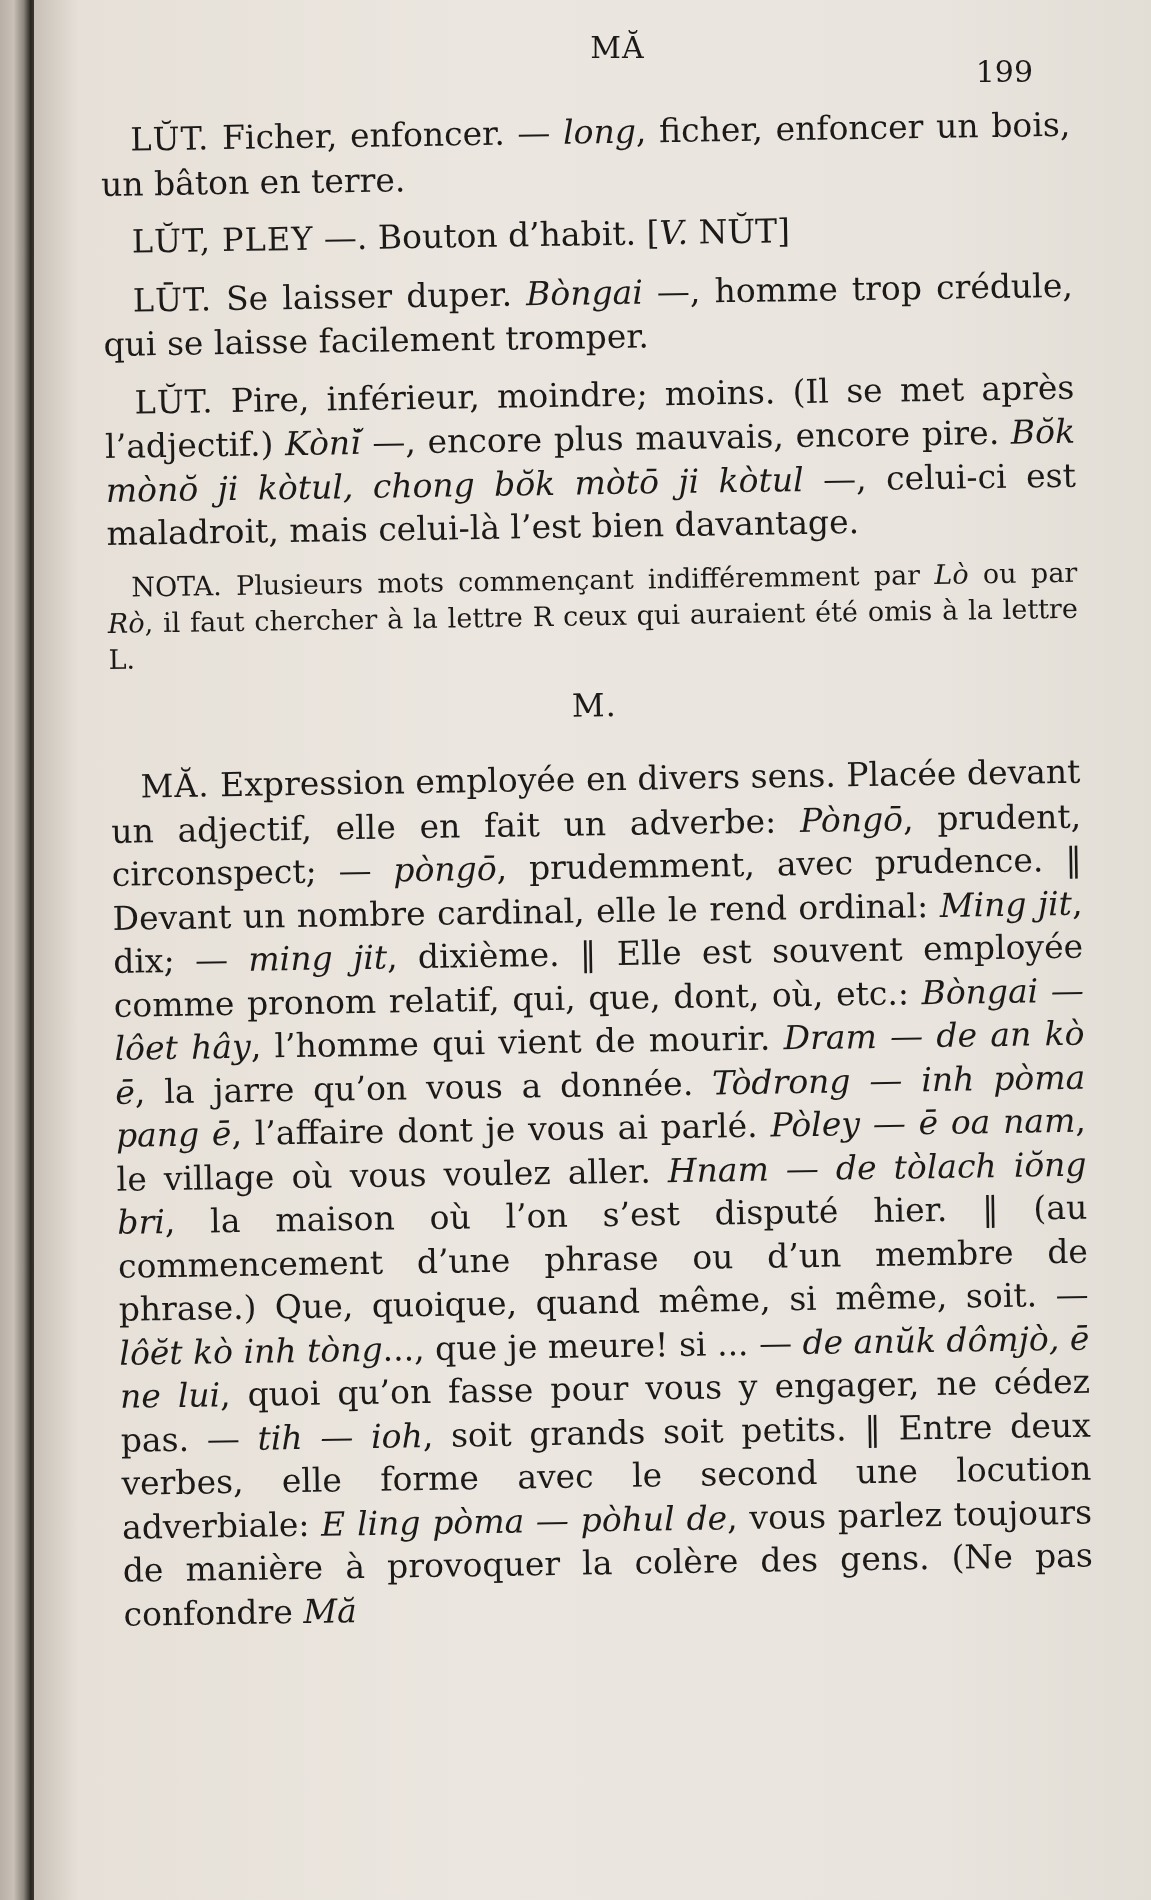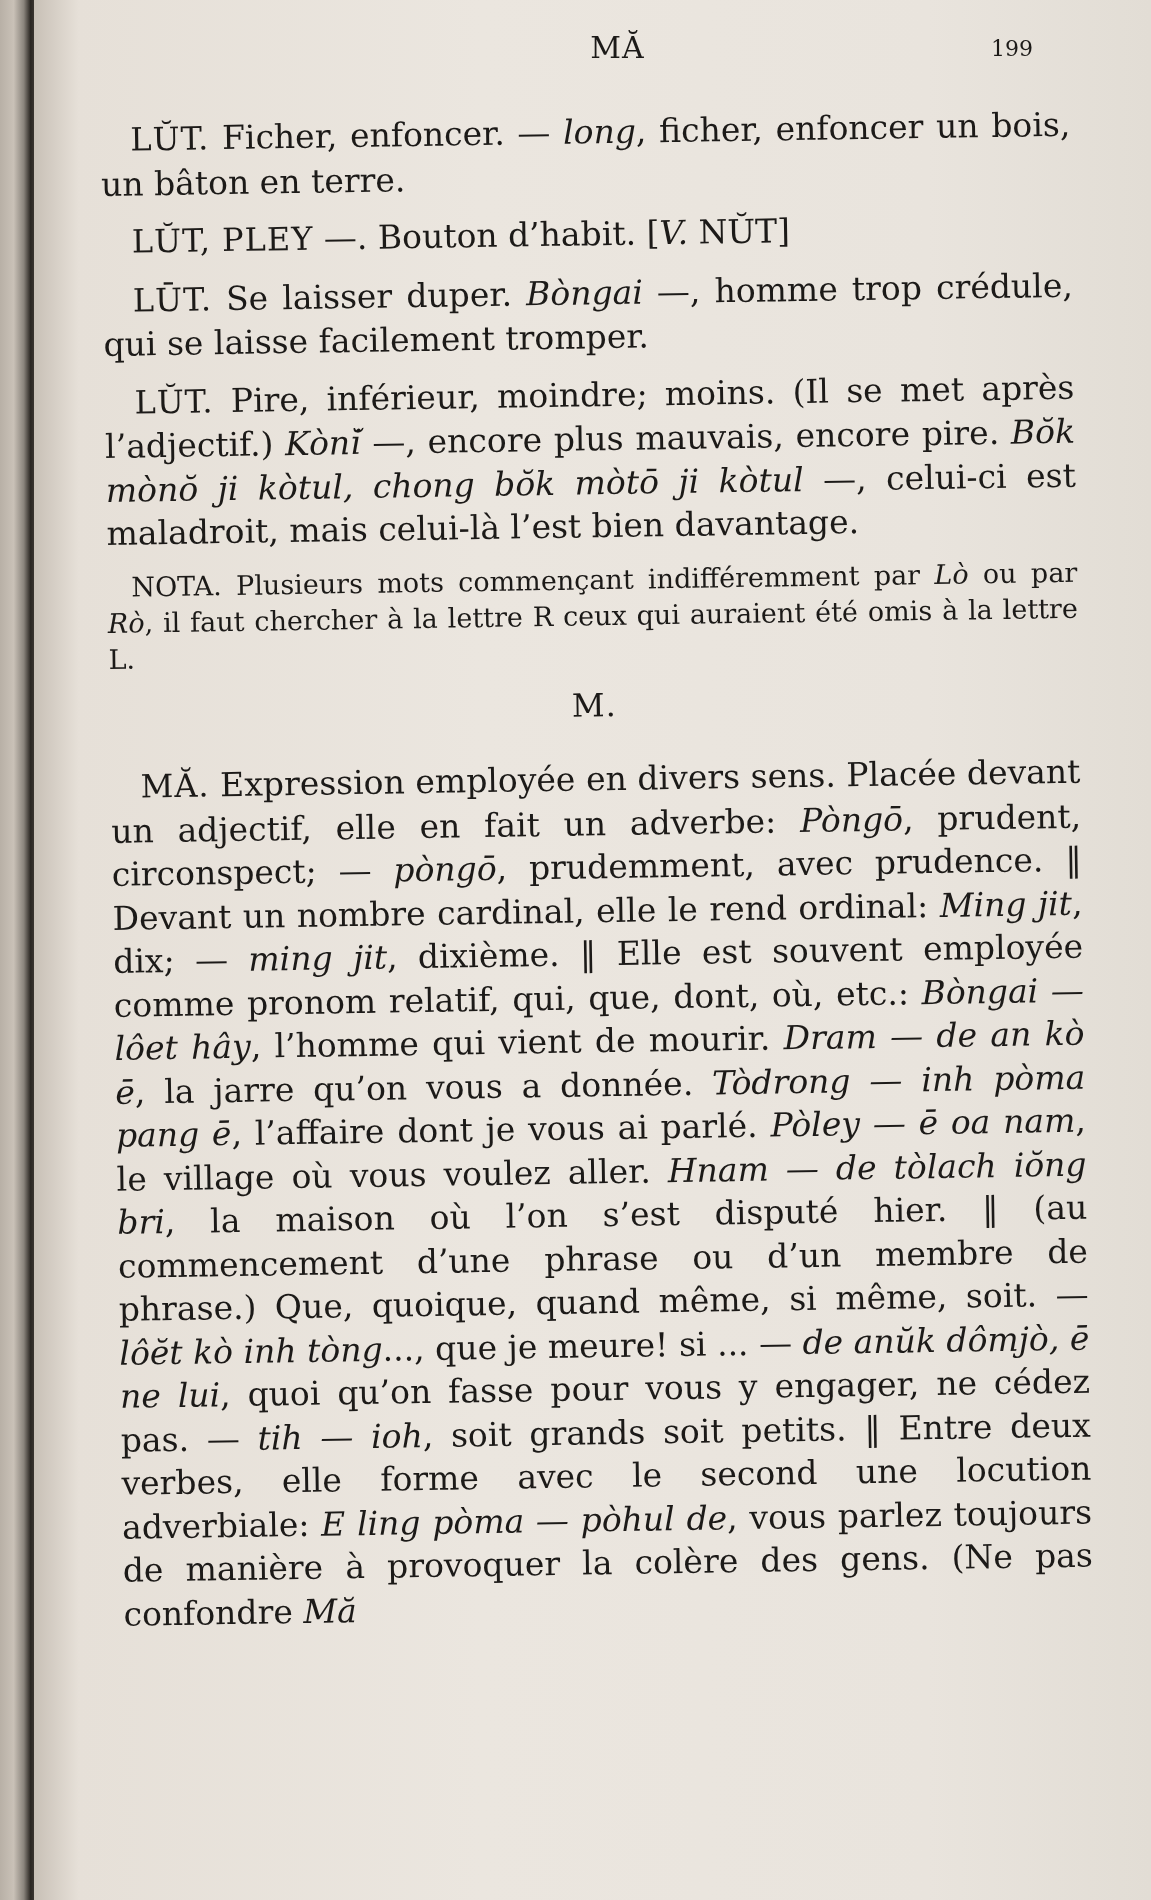--- a/index.html
+++ b/index.html
@@ -17,21 +17,21 @@
     .page {
       position: absolute; left: 34px; top: 0; width: 1117px; height: 1900px;
       background: linear-gradient(to right, #c8c0b6 0%, #e6e0d8 4%, #ebe6df 40%, #e9e4dd 80%, #e2ddd5 100%);
       text-decoration: underline;
     }
     .running-head {
       position: absolute; top: 30px; left: 0; width: 1117px; text-align: center;
       font-size: 30px; letter-spacing: 1px; padding-left: 50px; box-sizing: border-box;
     }
     .page-number {
-      position: absolute; top: 36px; right: 118px; font-size: 22px; text-align: center;
+      position: absolute; top: 54px; right: 118px; font-size: 30px; text-align: center;
     }
     .text-block {
       position: absolute; left: 66px; top: 118px; width: 970px;
       font-size: 33px; line-height: 43.5px;
       transform: rotate(-0.9deg); transform-origin: left top;
     }
     .entry { margin: 0 0 14px 0; text-align: justify; }
     .entry .lemma { font-size: 32px; letter-spacing: 1px; margin-left: 30px; }
     .it { font-style: italic; }
     .nota {

